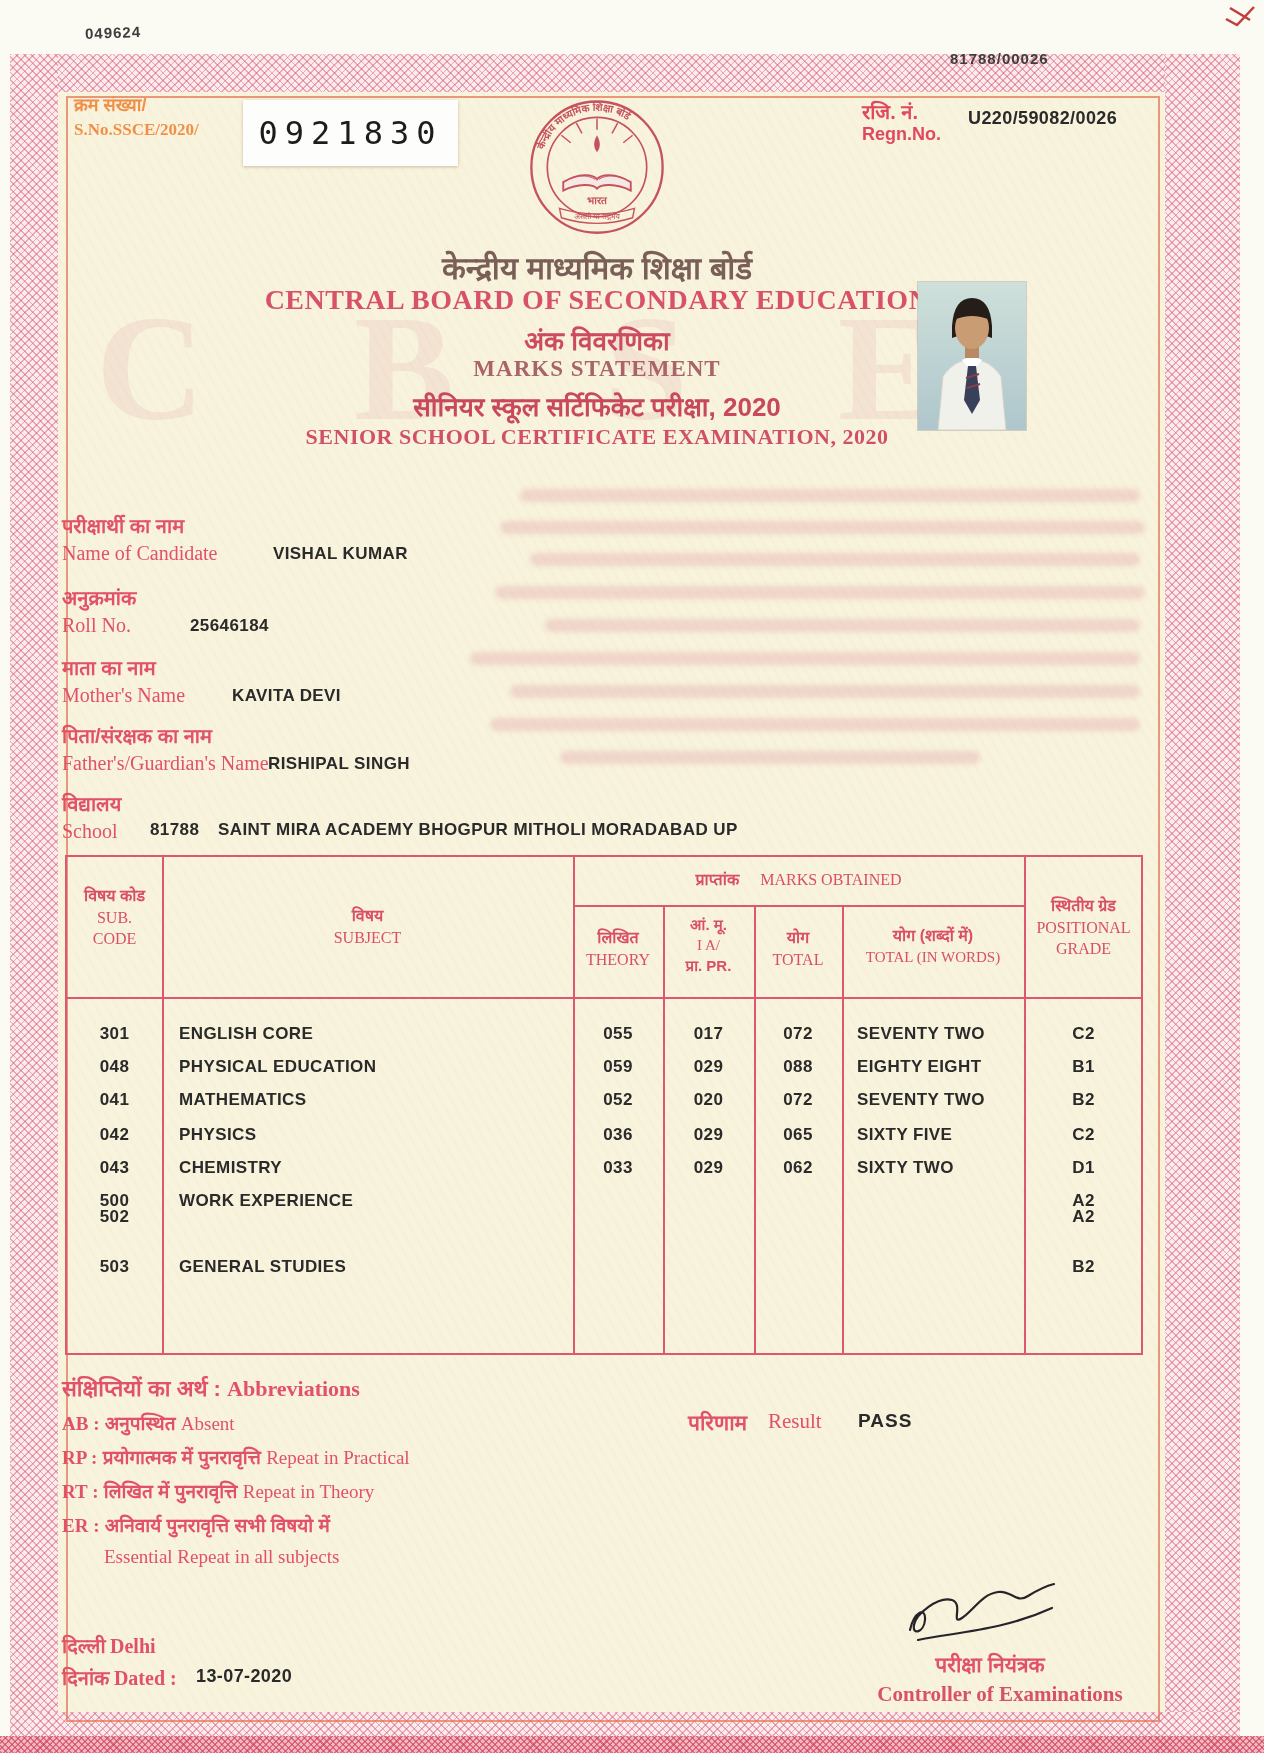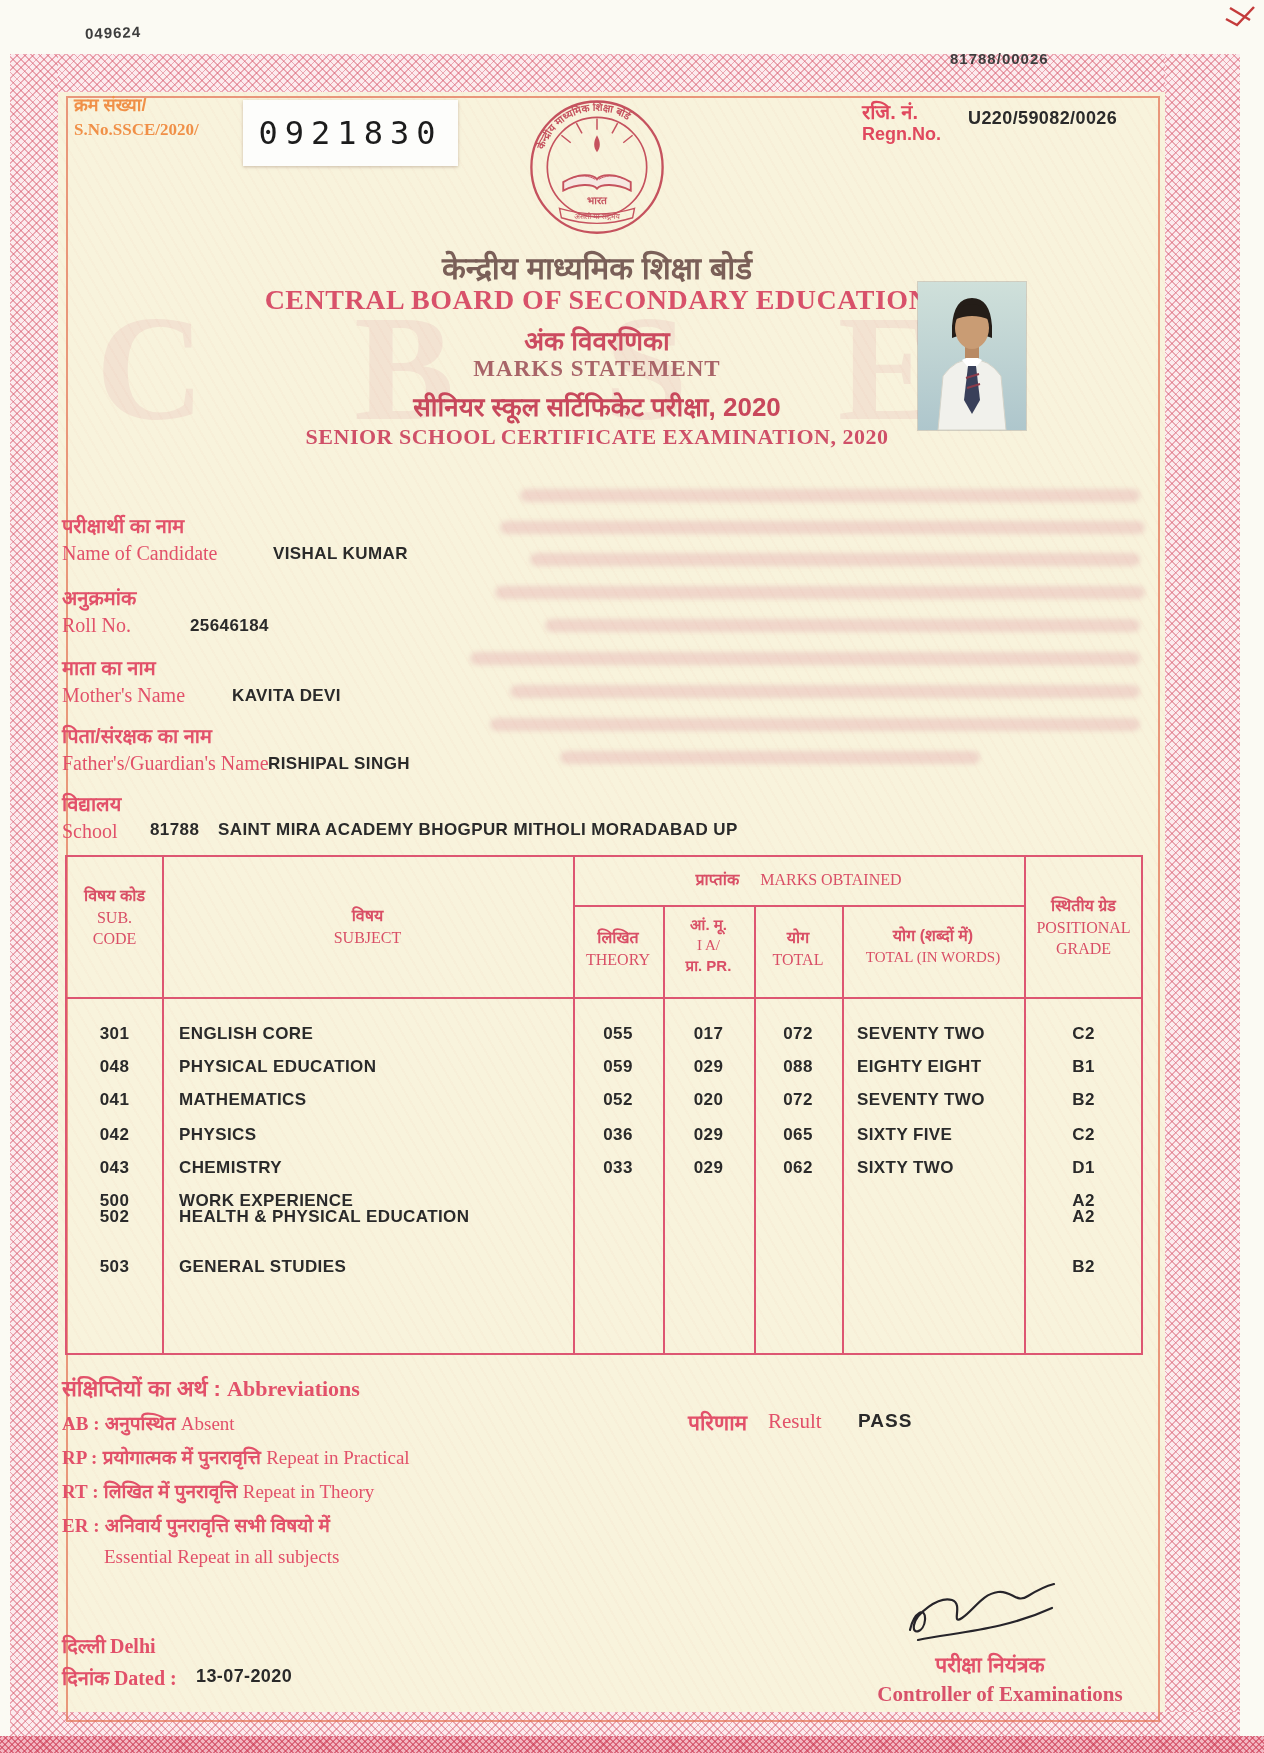--- a/index.html
+++ b/index.html
@@ -267,21 +267,20 @@
     <span class="cell c-code">500</span>
       <span class="cell c-subj">WORK EXPERIENCE</span>
       <span class="cell c-theory"></span>
       <span class="cell c-ia"></span>
       <span class="cell c-total"></span>
       <span class="cell c-words"></span>
       <span class="cell c-grade">A2</span>
   </div>
   <div class="trow val" style="top:343px;">
     <span class="cell c-code">502</span>
-      <span class="cell c-subj">HEALTH &amp; PHYSICAL EDUCATION</span>
       <span class="cell c-theory"></span>
       <span class="cell c-ia"></span>
       <span class="cell c-total"></span>
       <span class="cell c-words"></span>
       <span class="cell c-grade">A2</span>
   </div>
   <div class="trow val" style="top:393px;">
     <span class="cell c-code">503</span>
       <span class="cell c-subj">GENERAL STUDIES</span>
       <span class="cell c-theory"></span>

